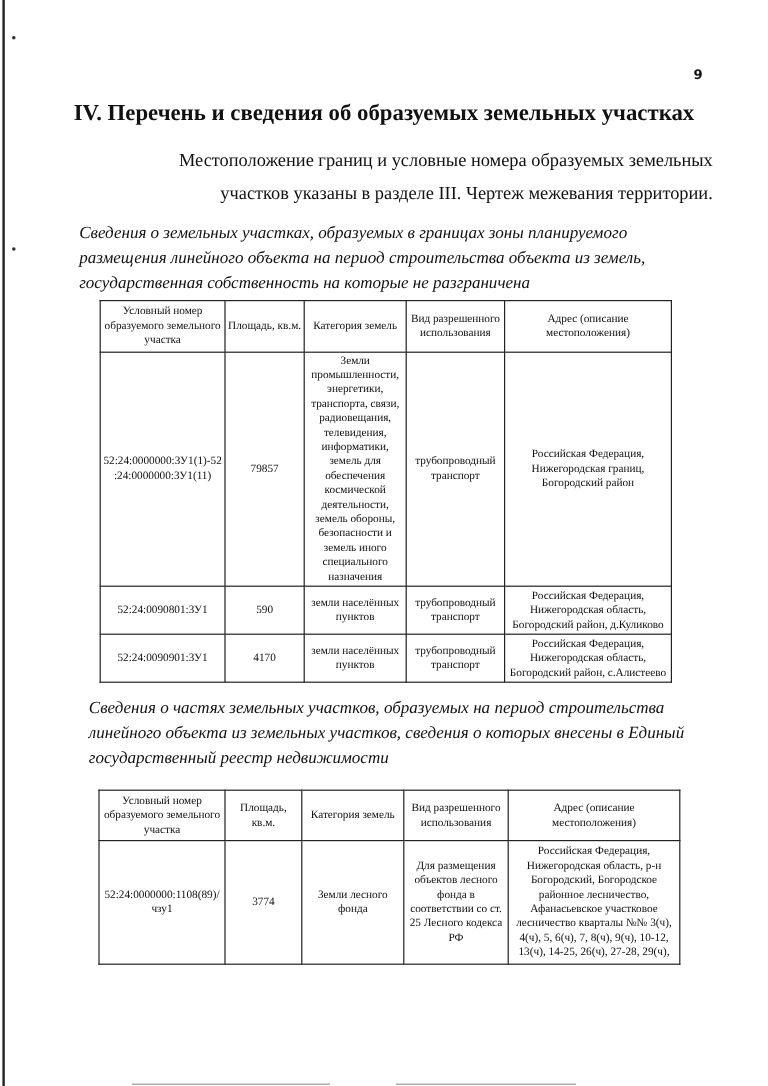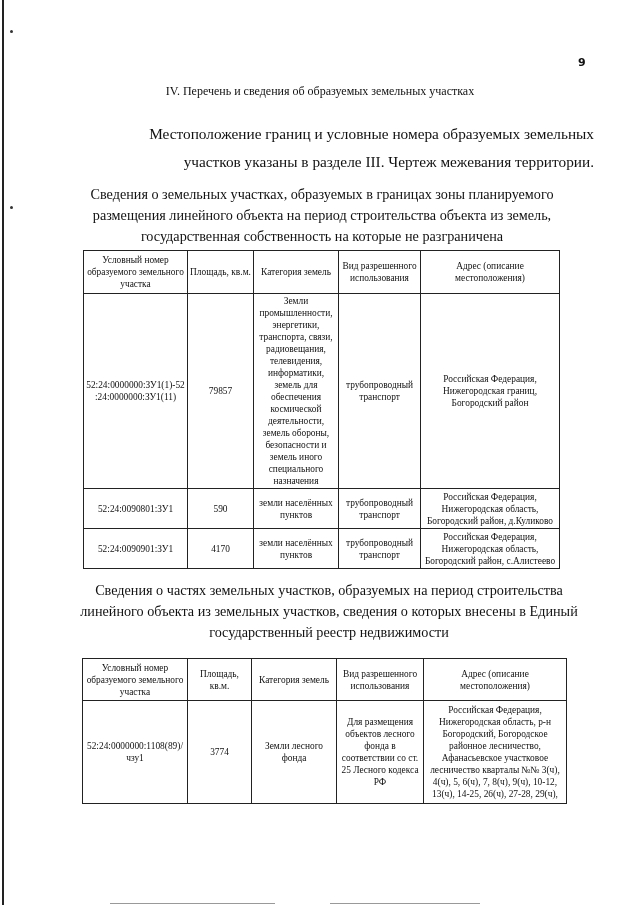--- a/index.html
+++ b/index.html
@@ -8,29 +8,29 @@
     font-family: "Liberation Serif", "DejaVu Serif", serif; color: #111;
   }
   .left-edge { position: absolute; left: 2px; top: 0; width: 2px; height: 905px; background: #222; }
   .speck { position: absolute; width: 3px; height: 3px; background: #333; border-radius: 50%; }
   .page-num {
     position: absolute; left: 578px; top: 56px; font-family: "DejaVu Sans", sans-serif;
     font-weight: bold; font-size: 11px;
   }
   .heading {
     position: absolute; left: 0; width: 640px; top: 84px; text-align: center;
-    font-weight: normal; font-size: 12px;
+    font-weight: bold; font-size: 19px;
   }
   .para {
     position: absolute; left: 74px; width: 520px; top: 120px; font-size: 15.3px; line-height: 28px;
     text-indent: 24px;
     text-align: right;
   }
   .caption {
-    position: absolute; left: 66px; width: 512px; text-align: center; 
+    position: absolute; left: 66px; width: 512px; font-style: italic;
     font-size: 14.2px; line-height: 21px;
   }
   table.grid {
     position: absolute; border-collapse: collapse; font-size: 9.4px; line-height: 12px;
     table-layout: fixed;
     font-family: Liberation Serif, serif;
   }
   table.grid td, table.grid th {
     border: 1px solid #222; text-align: center; vertical-align: middle; padding: 1px 2px;
     font-weight: normal; word-wrap: break-word;

